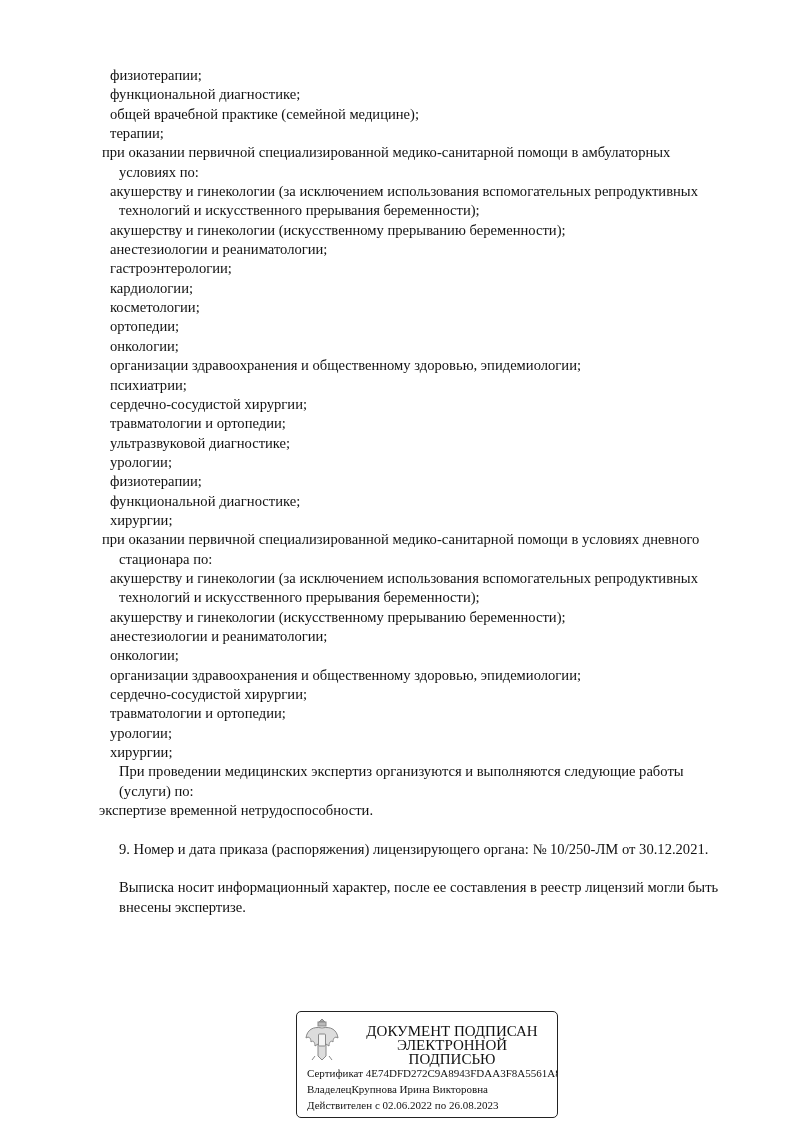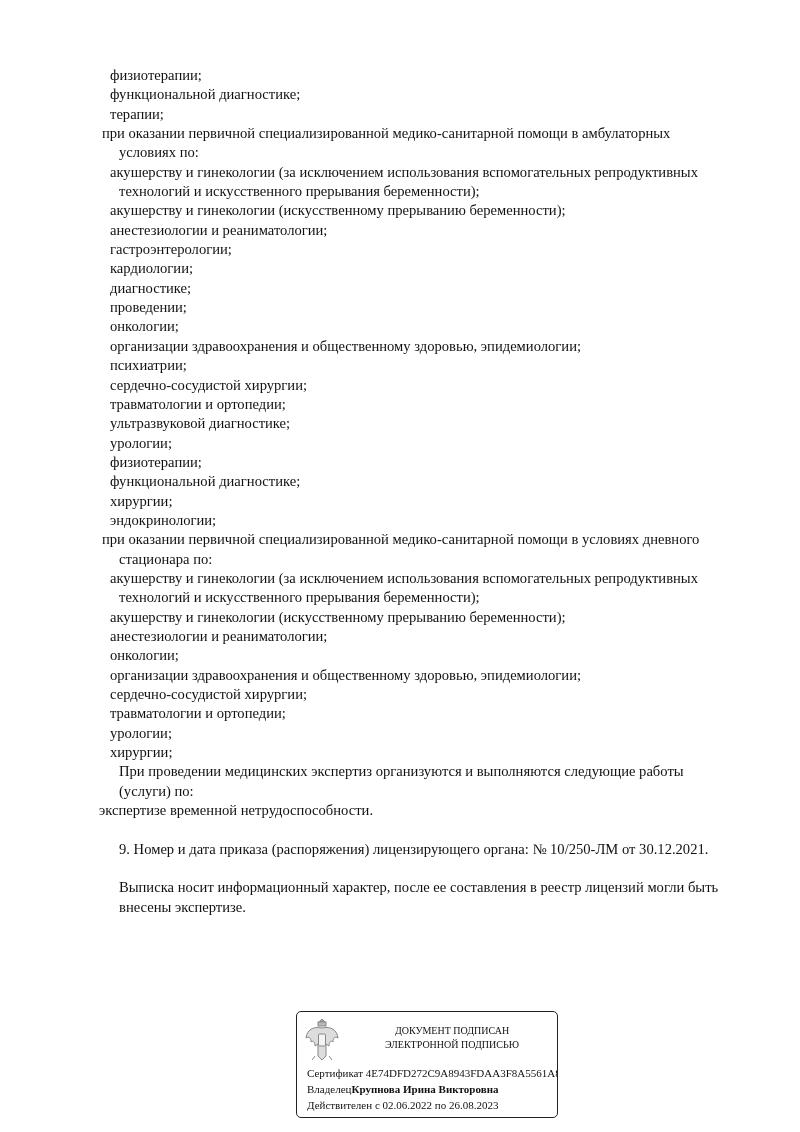--- a/index.html
+++ b/index.html
@@ -9,53 +9,53 @@
   .lines { position: absolute; left: 93px; top: 66px; width: 670px; font-size: 14.6px; line-height: 19.35px; }
   .ln { white-space: nowrap; height: 19.35px; }
   .i0 { padding-left: 0; margin-left: 26px; }
   .i1 { padding-left: 9px; }
   .i2 { padding-left: 17px; }
   .i3 { padding-left: 6px; }
   .seal { position: absolute; left: 296px; top: 1011px; width: 262px; height: 107px;
           border: 1.5px solid #222; border-radius: 5px; box-sizing: border-box; overflow: hidden; }
   .emblem { position: absolute; left: 6px; top: 4px; width: 38px; height: 48px; }
   .seal-title { position: absolute; left: 60px; width: 190px; top: 12px; text-align: center;
-                font-size: 10px; line-height: 14px; }
+                font-size: 15px; line-height: 14px; }
   .seal-row { position: absolute; left: 10px; font-size: 11px; white-space: nowrap; }
-  .bold { font-weight: bold; }
+  .bold { font-weight: normal; }
 </style>
 </head>
 <body>
 
 <div class="page">
   <div class="lines" id="lines">
       <div class="ln i2">физиотерапии;</div>
       <div class="ln i2">функциональной диагностике;</div>
+      <div class="ln i2">общей врачебной практике (семейной медицине);</div>
       <div class="ln i2">терапии;</div>
       <div class="ln i1">при оказании первичной специализированной медико-санитарной помощи в амбулаторных</div>
       <div class="ln i0">условиях по:</div>
       <div class="ln i2">акушерству и гинекологии (за исключением использования вспомогательных репродуктивных</div>
       <div class="ln i0">технологий и искусственного прерывания беременности);</div>
       <div class="ln i2">акушерству и гинекологии (искусственному прерыванию беременности);</div>
       <div class="ln i2">анестезиологии и реаниматологии;</div>
       <div class="ln i2">гастроэнтерологии;</div>
       <div class="ln i2">кардиологии;</div>
-      <div class="ln i2">диагностике;</div>
-      <div class="ln i2">проведении;</div>
+      <div class="ln i2">косметологии;</div>
+      <div class="ln i2">ортопедии;</div>
       <div class="ln i2">онкологии;</div>
       <div class="ln i2">организации здравоохранения и общественному здоровью, эпидемиологии;</div>
       <div class="ln i2">психиатрии;</div>
       <div class="ln i2">сердечно-сосудистой хирургии;</div>
       <div class="ln i2">травматологии и ортопедии;</div>
       <div class="ln i2">ультразвуковой диагностике;</div>
       <div class="ln i2">урологии;</div>
       <div class="ln i2">физиотерапии;</div>
       <div class="ln i2">функциональной диагностике;</div>
       <div class="ln i2">хирургии;</div>
-      <div class="ln i2">эндокринологии;</div>
       <div class="ln i1">при оказании первичной специализированной медико-санитарной помощи в условиях дневного</div>
       <div class="ln i0">стационара по:</div>
       <div class="ln i2">акушерству и гинекологии (за исключением использования вспомогательных репродуктивных</div>
       <div class="ln i0">технологий и искусственного прерывания беременности);</div>
       <div class="ln i2">акушерству и гинекологии (искусственному прерыванию беременности);</div>
       <div class="ln i2">анестезиологии и реаниматологии;</div>
       <div class="ln i2">онкологии;</div>
       <div class="ln i2">организации здравоохранения и общественному здоровью, эпидемиологии;</div>
       <div class="ln i2">сердечно-сосудистой хирургии;</div>
       <div class="ln i2">травматологии и ортопедии;</div>

